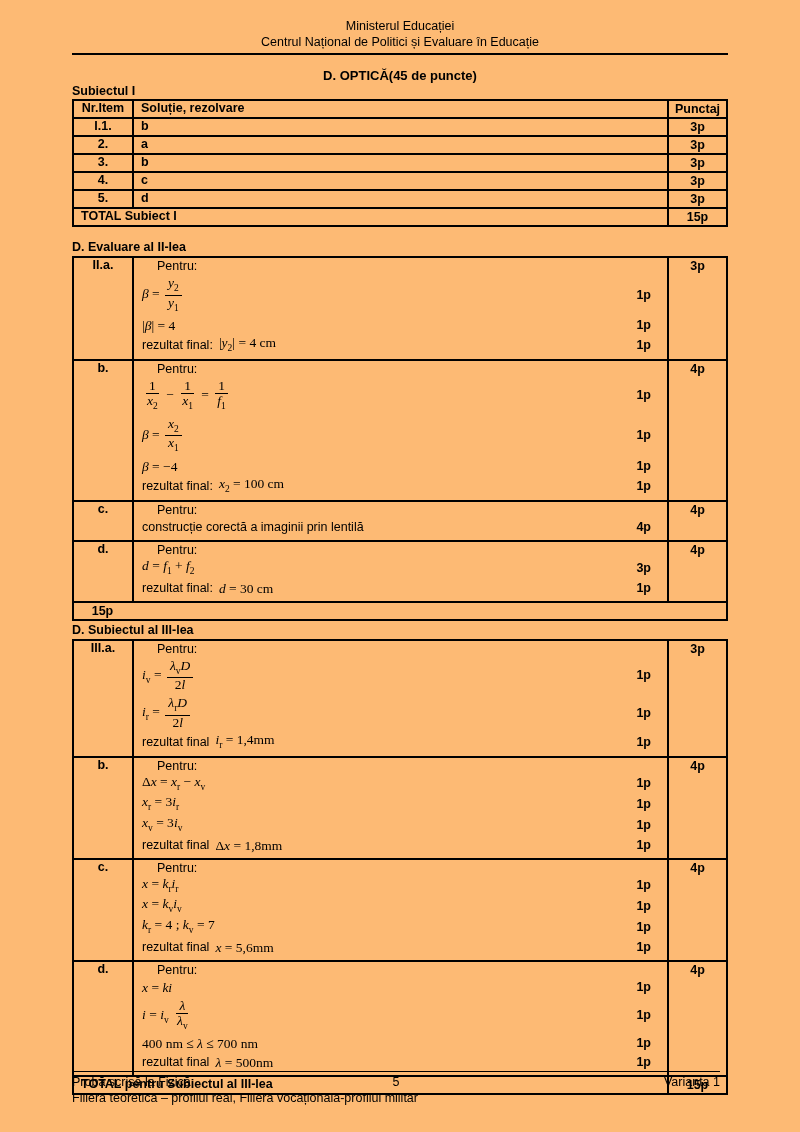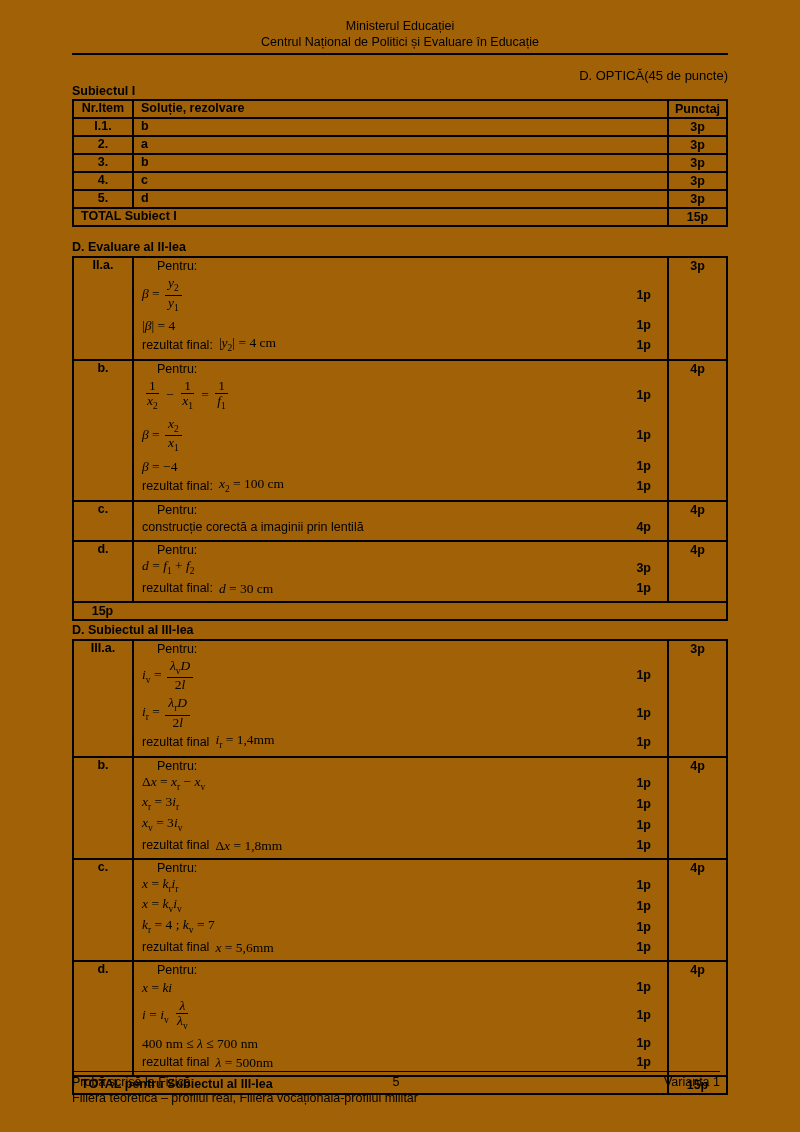--- a/index.html
+++ b/index.html
@@ -1,27 +1,27 @@
 <!DOCTYPE html>
 <html><head>
 <meta charset="utf-8">
 <style>
   * { margin:0; padding:0; box-sizing:border-box; }
   html,body { background:#fff; }
   .page {
-    position:relative; width:800px; height:1132px; background:#a16207;
+    position:relative; width:800px; height:1132px; background:#fdba74;
     font-family:"Liberation Sans","DejaVu Sans",sans-serif; color:#000;
     overflow:hidden;
   }
   .content { position:absolute; left:72px; right:72px; top:18px; }
 
   .doc-header { text-align:center; font-size:12.5px; line-height:16px;
     border-bottom:2px solid #000; padding-bottom:3px; margin-bottom:13px; }
 
-  .title-row { display:flex; justify-content:flex-end; font-weight:normal;
+  .title-row { display:flex; justify-content:center; font-weight:bold;
     font-size:13px; line-height:16px; }
   .subtitle { font-weight:bold; font-size:12.5px; line-height:15px; }
 
   .tbl { border:2px solid #000; font-size:12.5px; }
   .trow { display:flex; align-items:stretch; border-top:2px solid #000; }
   .tbl .trow:first-child { border-top:none; }
   .c1 { width:60px; flex:none; border-right:2px solid #000; text-align:center;
         line-height:15px; padding-top:0; }
   .c2 { flex:1; min-width:0; border-right:2px solid #000; line-height:15px; }
   .c3 { width:57px; flex:none; text-align:center; line-height:15px; padding-top:1px; }

